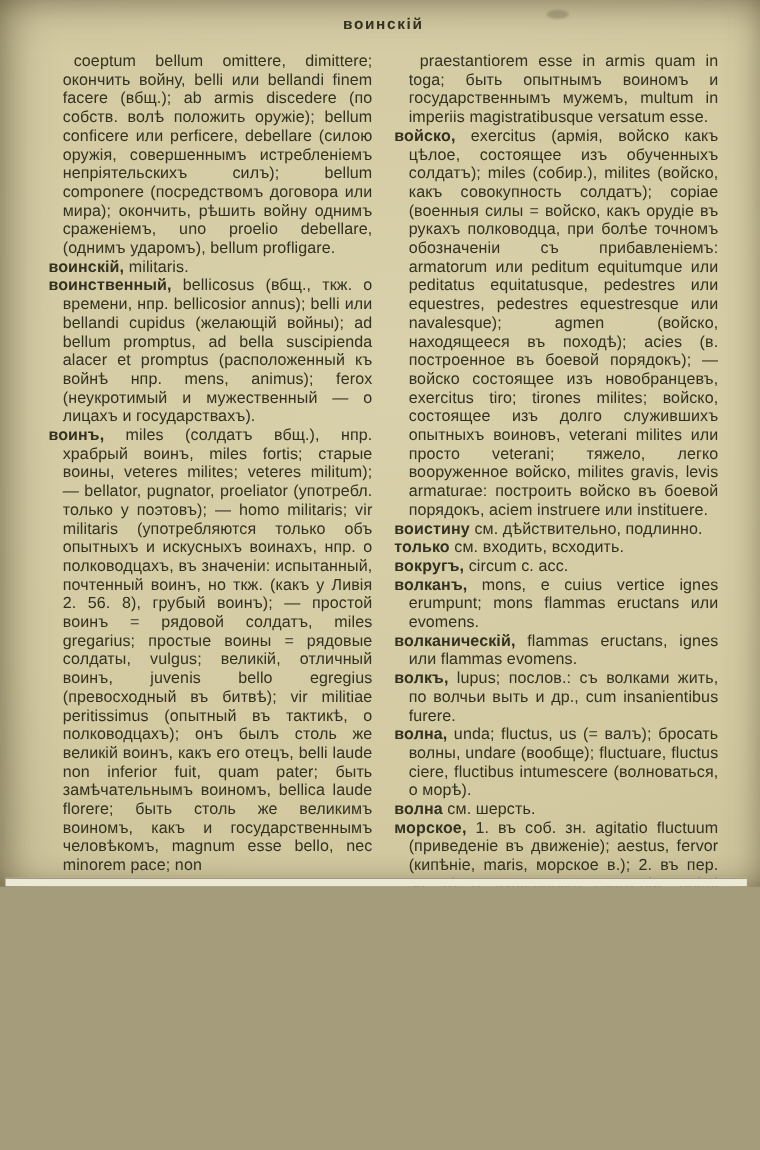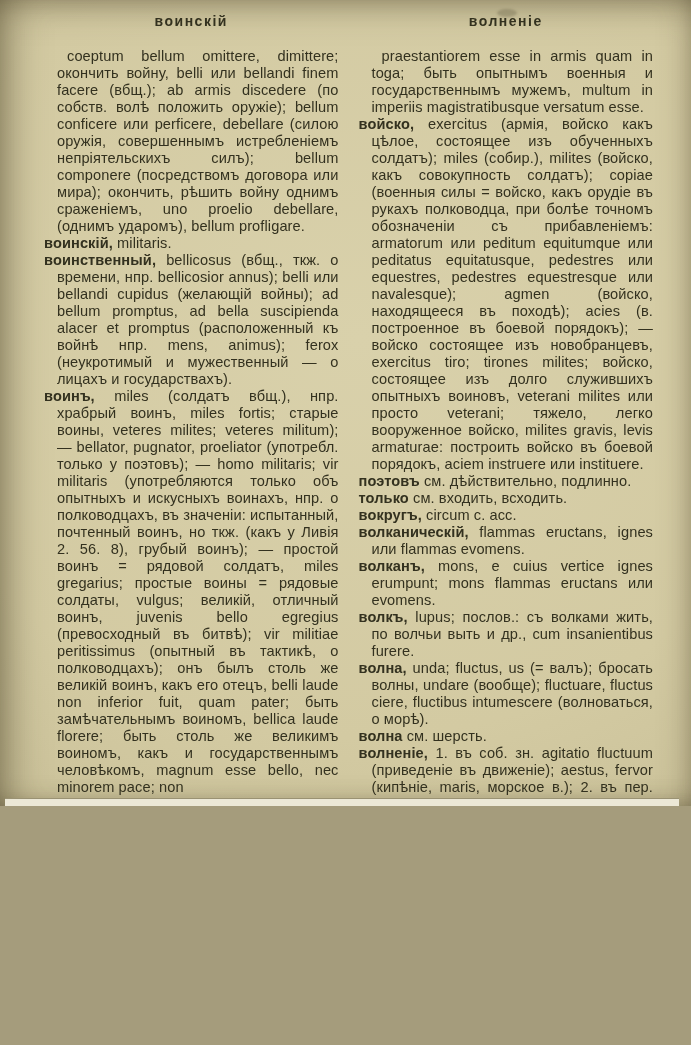--- a/index.html
+++ b/index.html
@@ -75,39 +75,38 @@
   }
 </style>
 </head>
 <body>
 
 <div class="page">
   <div class="smudge"></div>
 
   <div class="running-heads">
     <div class="rh">воинскій</div>
-    <div class="rh">волненіе</div>
   </div>
 
   <div class="text-body">
     <div class="column">
         <p class="entry cont"><span>coeptum bellum omittere, dimittere; окончить войну, belli или bellandi finem facere (вбщ.); ab armis discedere (по собств. волѣ положить оружіе); bellum conficere или perficere, debellare (силою оружія, совершеннымъ истребленіемъ непріятельскихъ силъ); bellum componere (посредствомъ договора или мира); окончить, рѣшить войну однимъ сраженіемъ, uno proelio debellare, (однимъ ударомъ), bellum profligare.</span></p>
         <p class="entry"><b class="hw">воинскій,</b> <span>militaris.</span></p>
         <p class="entry"><b class="hw">воинственный,</b> <span>bellicosus (вбщ., ткж. о времени, нпр. bellicosior annus); belli или bellandi cupidus (желающій войны); ad bellum promptus, ad bella suscipienda alacer et promptus (расположенный къ войнѣ нпр. mens, animus); ferox (неукротимый и мужественный — о лицахъ и государствахъ).</span></p>
         <p class="entry"><b class="hw">воинъ,</b> <span>miles (солдатъ вбщ.), нпр. храбрый воинъ, miles fortis; старые воины, veteres milites; veteres militum); — bellator, pugnator, proeliator (употребл. только у поэтовъ); — homo militaris; vir militaris (употребляются только объ опытныхъ и искусныхъ воинахъ, нпр. о полководцахъ, въ значеніи: испытанный, почтенный воинъ, но ткж. (какъ у Ливія 2. 56. 8), грубый воинъ); — простой воинъ = рядовой солдатъ, miles gregarius; простые воины = рядовые солдаты, vulgus; великій, отличный воинъ, juvenis bello egregius (превосходный въ битвѣ); vir militiae peritissimus (опытный въ тактикѣ, о полководцахъ); онъ былъ столь же великій воинъ, какъ его отецъ, belli laude non inferior fuit, quam pater; быть замѣчательнымъ воиномъ, bellica laude florere; быть столь же великимъ воиномъ, какъ и государственнымъ человѣкомъ, magnum esse bello, nec minorem pace; non</span></p>
       </div>
     <div class="column">
-        <p class="entry cont"><span>praestantiorem esse in armis quam in toga; быть опытнымъ военныя и государственнымъ мужемъ, multum in imperiis magistratibusque versatum esse.</span></p>
+        <p class="entry cont"><span>praestantiorem esse in armis quam in toga; быть опытнымъ воиномъ и государственнымъ мужемъ, multum in imperiis magistratibusque versatum esse.</span></p>
         <p class="entry"><b class="hw">войско,</b> <span>exercitus (армія, войско какъ цѣлое, состоящее изъ обученныхъ солдатъ); miles (собир.), milites (войско, какъ совокупность солдатъ); copiae (военныя силы = войско, какъ орудіе въ рукахъ полководца, при болѣе точномъ обозначеніи съ прибавленіемъ: armatorum или peditum equitumque или peditatus equitatusque, pedestres или equestres, pedestres equestresque или navalesque); agmen (войско, находящееся въ походѣ); acies (в. построенное въ боевой порядокъ); — войско состоящее изъ новобранцевъ, exercitus tiro; tirones milites; войско, состоящее изъ долго служившихъ опытныхъ воиновъ, veterani milites или просто veterani; тяжело, легко вооруженное войско, milites gravis, levis armaturae: построить войско въ боевой порядокъ, aciem instruere или instituere.</span></p>
-        <p class="entry"><b class="hw">поэтовъ</b> <span>см. дѣйствительно, подлинно.</span></p>
+        <p class="entry"><b class="hw">воистину</b> <span>см. дѣйствительно, подлинно.</span></p>
         <p class="entry"><b class="hw">только</b> <span>см. входить, всходить.</span></p>
         <p class="entry"><b class="hw">вокругъ,</b> <span>circum c. acc.</span></p>
+        <p class="entry"><b class="hw">волканъ,</b> <span>mons, e cuius vertice ignes erumpunt; mons flammas eructans или evomens.</span></p>
         <p class="entry"><b class="hw">волканическій,</b> <span>flammas eructans, ignes или flammas evomens.</span></p>
-        <p class="entry"><b class="hw">волканъ,</b> <span>mons, e cuius vertice ignes erumpunt; mons flammas eructans или evomens.</span></p>
         <p class="entry"><b class="hw">волкъ,</b> <span>lupus; послов.: съ волками жить, по волчьи выть и др., cum insanientibus furere.</span></p>
         <p class="entry"><b class="hw">волна,</b> <span>unda; fluctus, us (= валъ); бросать волны, undare (вообще); fluctuare, fluctus ciere, fluctibus intumescere (волноваться, о морѣ).</span></p>
         <p class="entry"><b class="hw">волна</b> <span>см. шерсть.</span></p>
-        <p class="entry"><b class="hw">волненіе,</b> <span>1. въ соб. зн. agitatio fluctuum (приведеніе въ движеніе); aestus, fervor (кипѣніе, maris, морское в.); 2. въ пер. зн. а) о душевномъ смятеніи: animi agitatio, aestus, motus, commotio,</span></p>
+        <p class="entry"><b class="hw">морское,</b> <span>1. въ соб. зн. agitatio fluctuum (приведеніе въ движеніе); aestus, fervor (кипѣніе, maris, морское в.); 2. въ пер. зн. а) о душевномъ смятеніи: animi agitatio, aestus, motus, commotio,</span></p>
       </div>
   </div>
 
   <div class="bottom-edge"></div>
 </div>
 
 </body></html>

